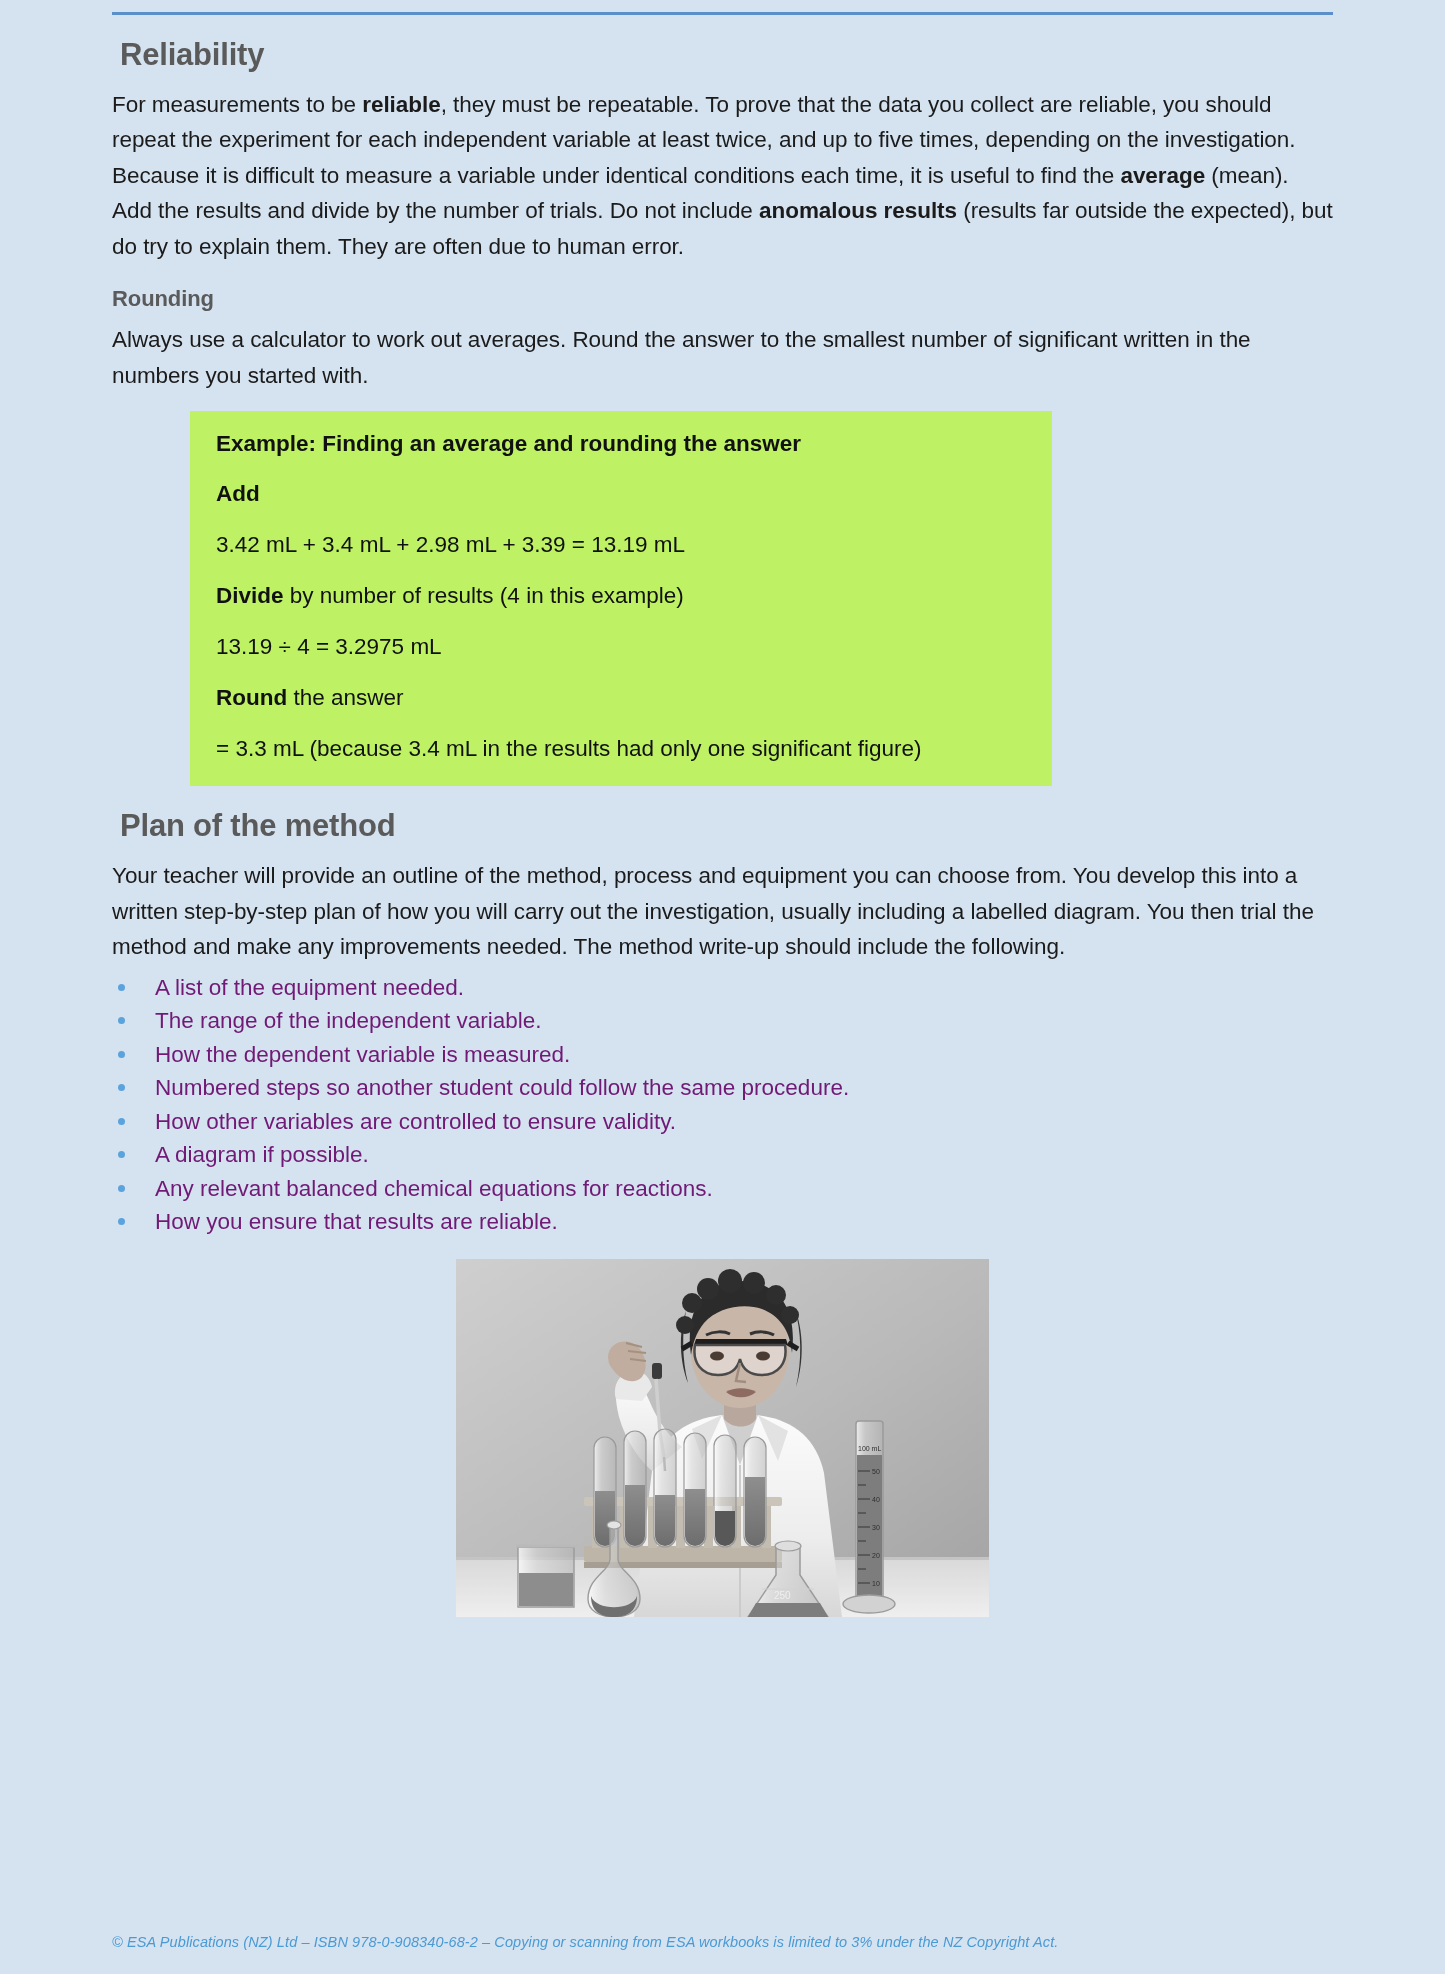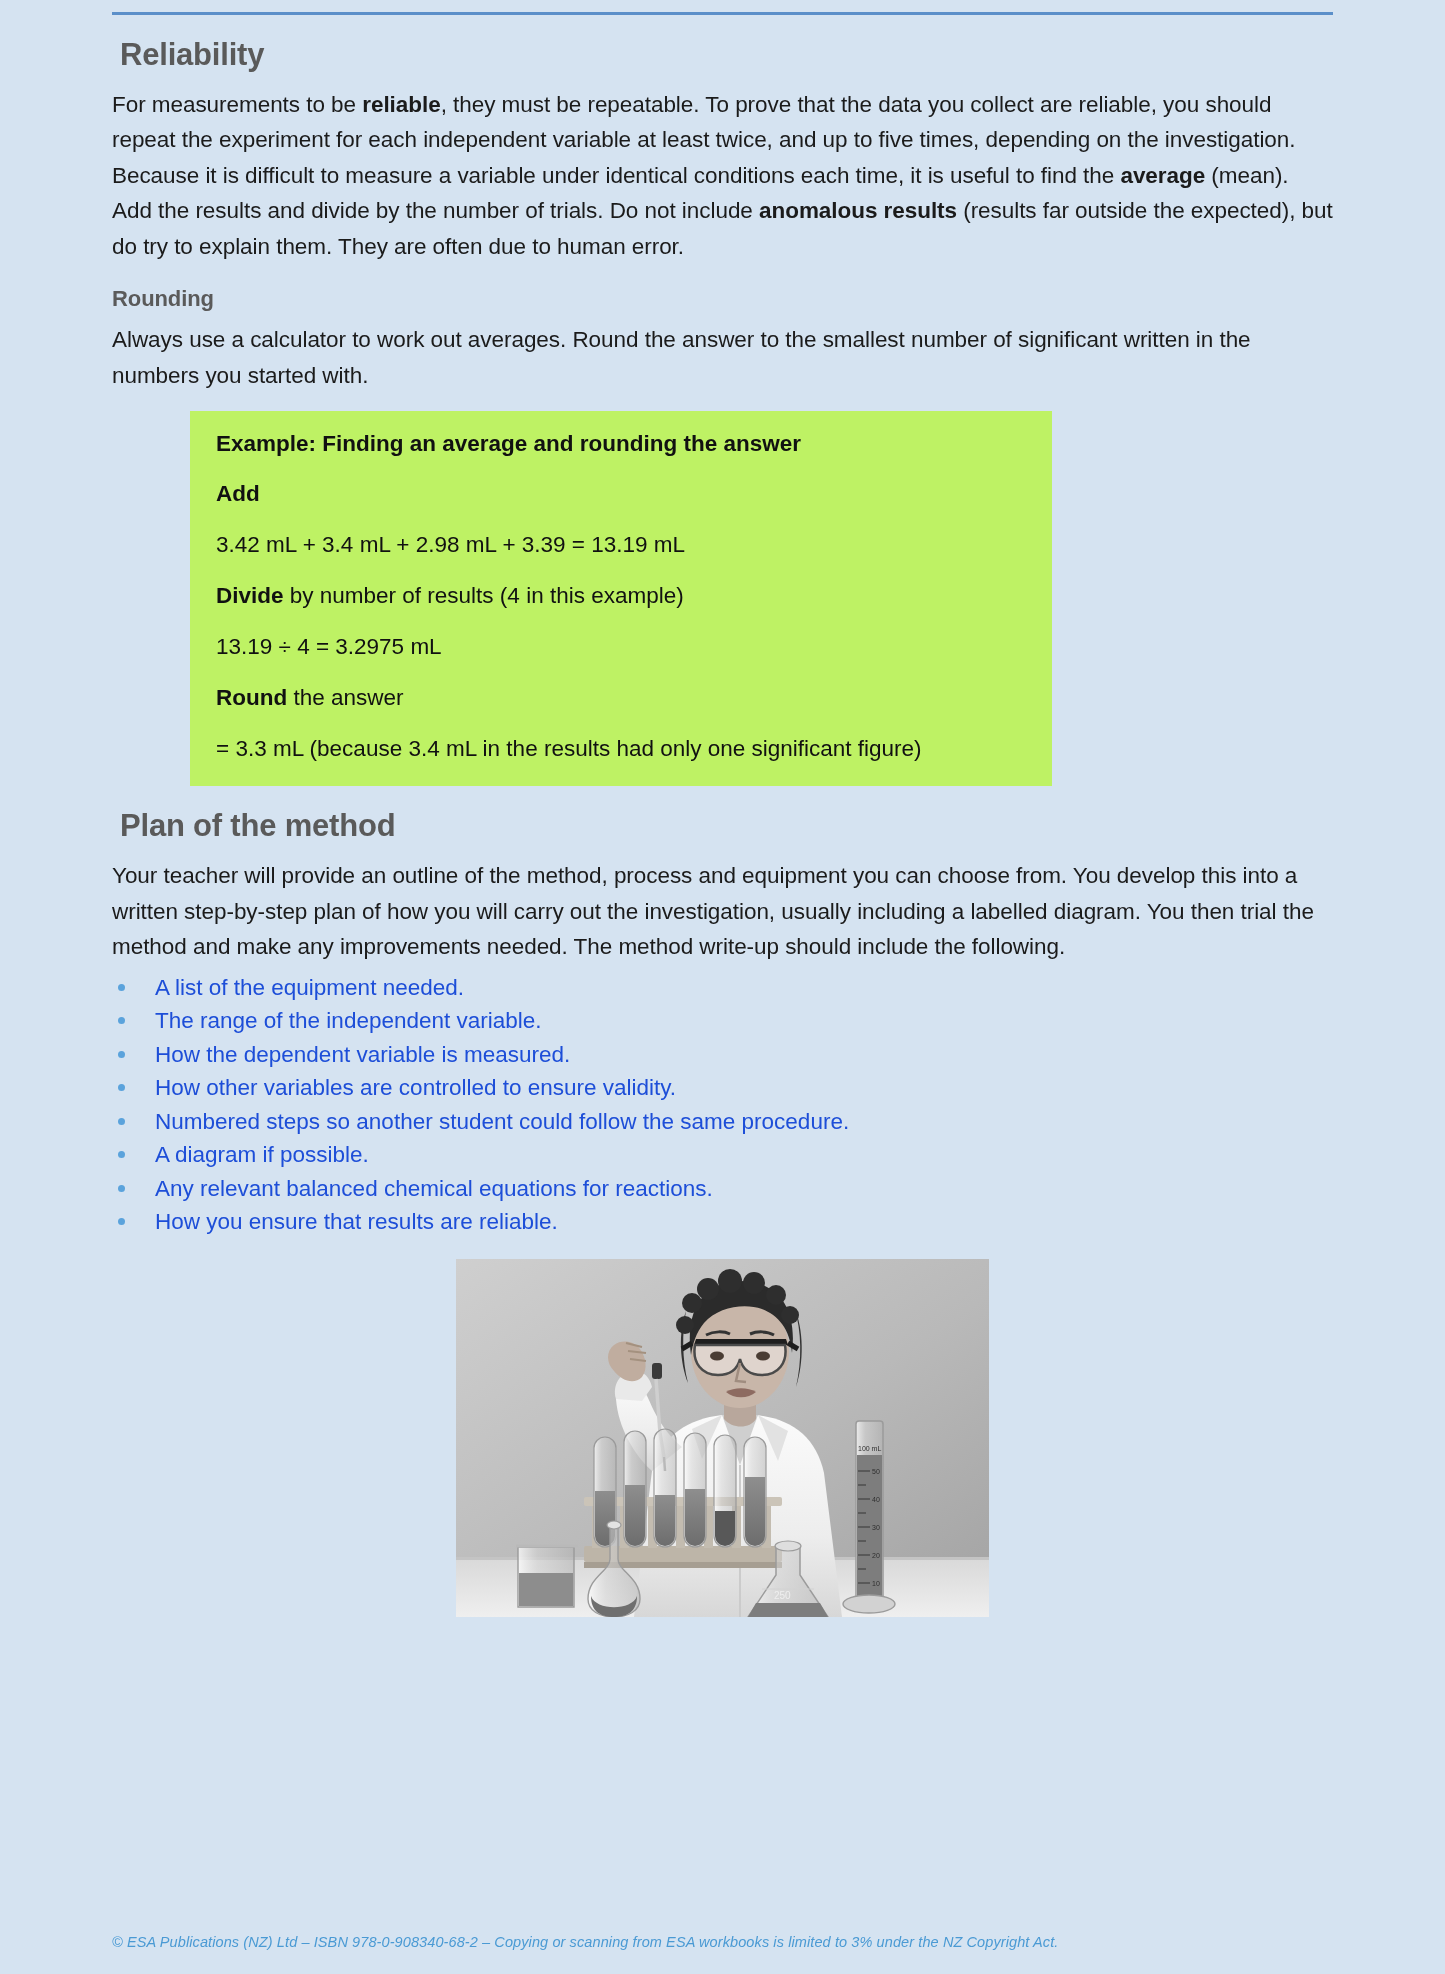--- a/index.html
+++ b/index.html
@@ -107,21 +107,21 @@
     list-style: none;
     margin: 4px 0 0 0;
     padding: 0;
   }
   ul.bullet-list li {
     position: relative;
     font-size: 22.5px;
     line-height: 33.5px;
     padding-left: 43px;
     margin-bottom: 0px;
-    color: #1d4ed8;
+    color: #701a75;
   }
   ul.bullet-list li .dot {
     position: absolute;
     left: 6px;
     top: 13px;
     width: 7px;
     height: 7px;
     border-radius: 50%;
     background: #5ba3dc;
   }
@@ -179,22 +179,22 @@
     <div class="example-line">= 3.3 mL (because 3.4 mL in the results had only one significant figure)</div>
   </div>
 
   <h1 class="section-heading">Plan of the method</h1>
   <p class="body-text">Your teacher will provide an outline of the method, process and equipment you can choose from. You develop this into a written step-by-step plan of how you will carry out the investigation, usually including a labelled diagram. You then trial the method and make any improvements needed. The method write-up should include the following.</p>
 
   <ul class="bullet-list">
     <li><span class="dot"></span><span>A list of the equipment needed.</span></li>
     <li><span class="dot"></span><span>The range of the independent variable.</span></li>
     <li><span class="dot"></span><span>How the dependent variable is measured.</span></li>
+    <li><span class="dot"></span><span>Numbered steps so another student could follow the same procedure.</span></li>
     <li><span class="dot"></span><span>How other variables are controlled to ensure validity.</span></li>
-    <li><span class="dot"></span><span>Numbered steps so another student could follow the same procedure.</span></li>
     <li><span class="dot"></span><span>A diagram if possible.</span></li>
     <li><span class="dot"></span><span>Any relevant balanced chemical equations for reactions.</span></li>
     <li><span class="dot"></span><span>How you ensure that results are reliable.</span></li>
   </ul>
 
   <div class="photo-wrap">
     <svg class="photo" viewBox="0 0 533 358" role="img">
       <defs>
         <linearGradient id="bgGrad" x1="0" y1="0" x2="1" y2="1">
           <stop offset="0%" stop-color="#cfcfcf"></stop>

